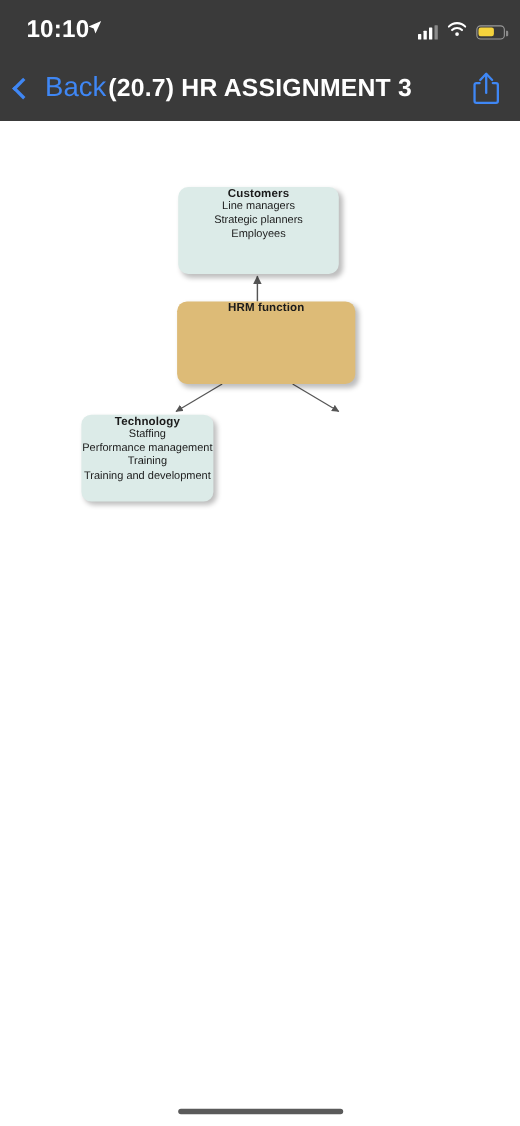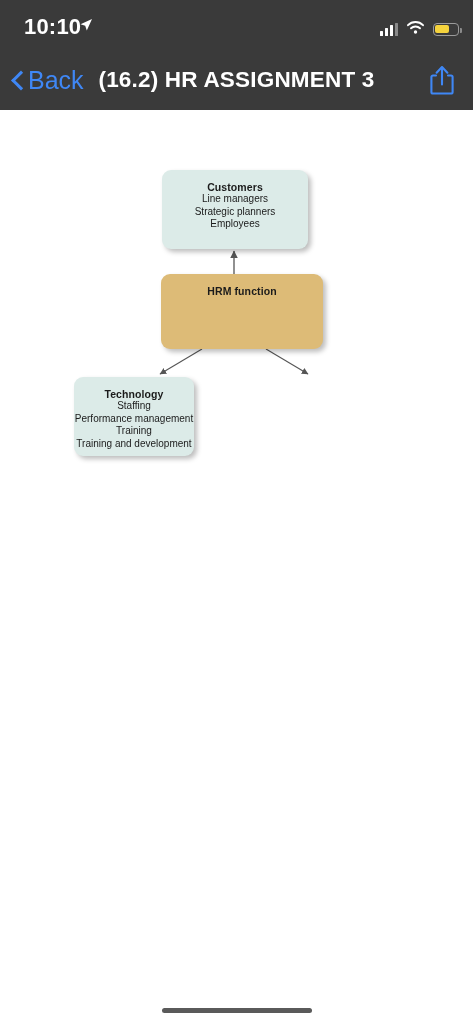--- a/index.html
+++ b/index.html
@@ -42,21 +42,21 @@
   .batt::after {
     content:""; position:absolute; right:-3.5px; top:4px;
     width:2px; height:5px; background:#8a8a8a; border-radius:0 1px 1px 0;
   }
   .batt span { display:block; height:100%; width:62%; background:#f5d33d; border-radius:2px; }
 
   
   .navbar { position:absolute; left:0; top:50px; width:473px; height:60px; }
   .back {
     position:absolute; left:10px; top:50%; transform:translateY(-50%);
-    display:flex; align-items:center; gap:3px;
+    display:flex; align-items:center; gap:16px;
     color:#3f87f5; font-size:25px; cursor:pointer;
   }
   .chev { display:block; width:15px; height:15px; position:relative; }
   .chev::before{
     content:""; position:absolute; left:4px; top:1px;
     width:11px; height:11px;
     border-left:3.3px solid #3f87f5; border-bottom:3.3px solid #3f87f5;
     transform:rotate(45deg);
   }
   .nav-title {
@@ -78,21 +78,21 @@
     border-radius:9px;
     box-shadow:3px 3px 5px rgba(0,0,0,0.26);
     text-align:center;
     color:#1b1b1b;
   }
   .node.accent { background:#ddbb77; }
   .node .title {
     font-weight:bold; font-size:10.5px; letter-spacing:0.1px;
   }
   .node .line { font-size:10px; line-height:12.6px;text-align:center; }
-  .node .body { padding-top:11px; }
+  .node .body { }
   .node .body .line { display:block; }
 
   
   #node-customers     { left:162px; top:60px;  width:146px; height:79px; }
   #node-hrm           { left:161px; top:164px; width:162px; height:75px; }
   #node-technology    { left:74px;  top:267px; width:120px; height:79px; }
   #node-needs         { left:247px; top:267px; width:148px; height:79px; }
 
   .arrows { position:absolute; left:0; top:0; width:473px; height:914px; pointer-events:none; }
 
@@ -136,21 +136,21 @@
             <span></span>
           </div>
       </div>
     </div>
 
     <div class="navbar">
       <div class="back">
         <span class="chev"></span>
         <span>Back</span>
       </div>
-      <div class="nav-title">(16.2) HR ASSIGNMENT 3</div>
+      <div class="nav-title">(20.7) HR ASSIGNMENT 3</div>
       <div class="share">
         <svg width="26" height="31" viewBox="0 0 26 31">
           <path d="M7 11 H4 A1.6 1.6 0 0 0 2.4 12.6 V27.4 A1.6 1.6 0 0 0 4 29 H22 A1.6 1.6 0 0 0 23.6 27.4 V12.6 A1.6 1.6 0 0 0 22 11 H19" stroke="#3f87f5" stroke-width="2.1" fill="none" stroke-linecap="round"></path>
           <path d="M13 20 V3" stroke="#3f87f5" stroke-width="2.1" fill="none" stroke-linecap="round"></path>
           <path d="M7.6 8.2 L13 2.6 L18.4 8.2" stroke="#3f87f5" stroke-width="2.1" fill="none" stroke-linecap="round" stroke-linejoin="round"></path>
         </svg>
       </div>
     </div>
   </div>
 

